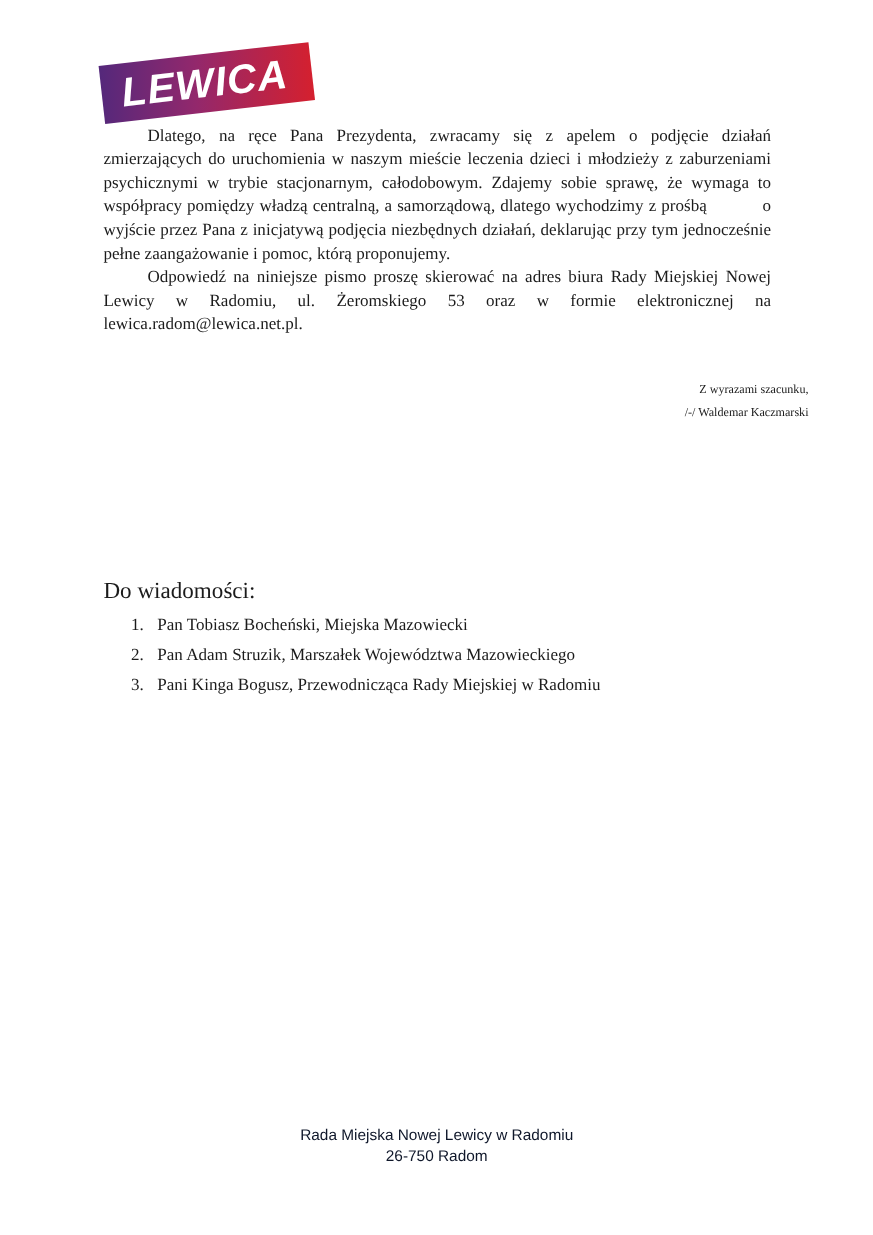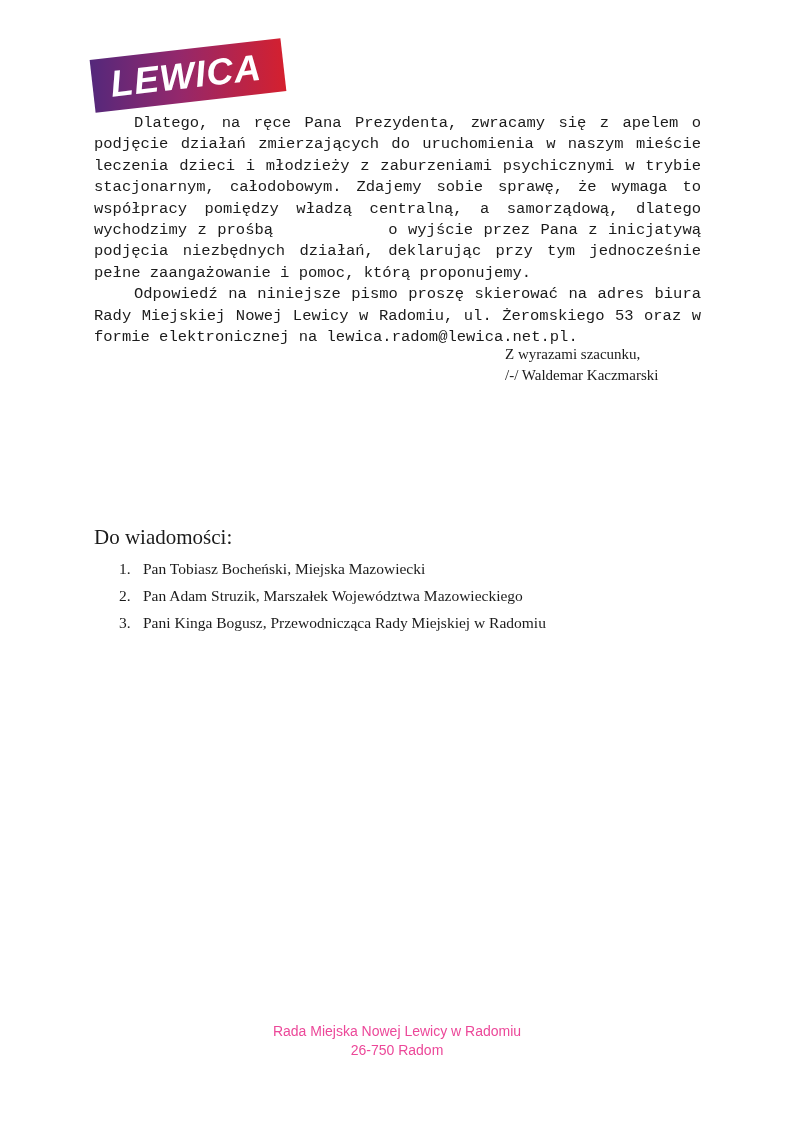--- a/index.html
+++ b/index.html
@@ -42,37 +42,36 @@
   }
 
   
   .letter-body {
     position: absolute;
     left: 94px;
     top: 113px;
     width: 607px;
     text-align: justify;
     text-justify: inter-word;
-    font-family: Liberation Mono, monospace;
   }
   .letter-body p {
     margin: 0;
     font-size: 15.5px;
     line-height: 21.4px;
     text-indent: 40px;
   }
 
   
   .signature {
     position: absolute;
     left: 505px;
     top: 344px;
     width: 230px;
-    text-align: left;
-    font-size: 15px;
+    text-align: right;
+    font-size: 11px;
     line-height: 21px;
   }
   .signature .sig-name {
     margin-top: 0;
   }
 
   
   .cc-heading {
     position: absolute;
     left: 94px;
@@ -99,21 +98,21 @@
   
   .footer {
     position: absolute;
     left: 0;
     top: 1022px;
     width: 794px;
     text-align: center;
     font-family: "Liberation Sans", "DejaVu Sans", sans-serif;
     font-size: 14px;
     line-height: 19.3px;
-    color: #ec4899;
+    color: #0f172a;
   }
 </style>
 </head>
 <body>
 
 <div class="page">
 
   <div class="logo-band">
     <span class="logo-text">LEWICA</span>
   </div>

